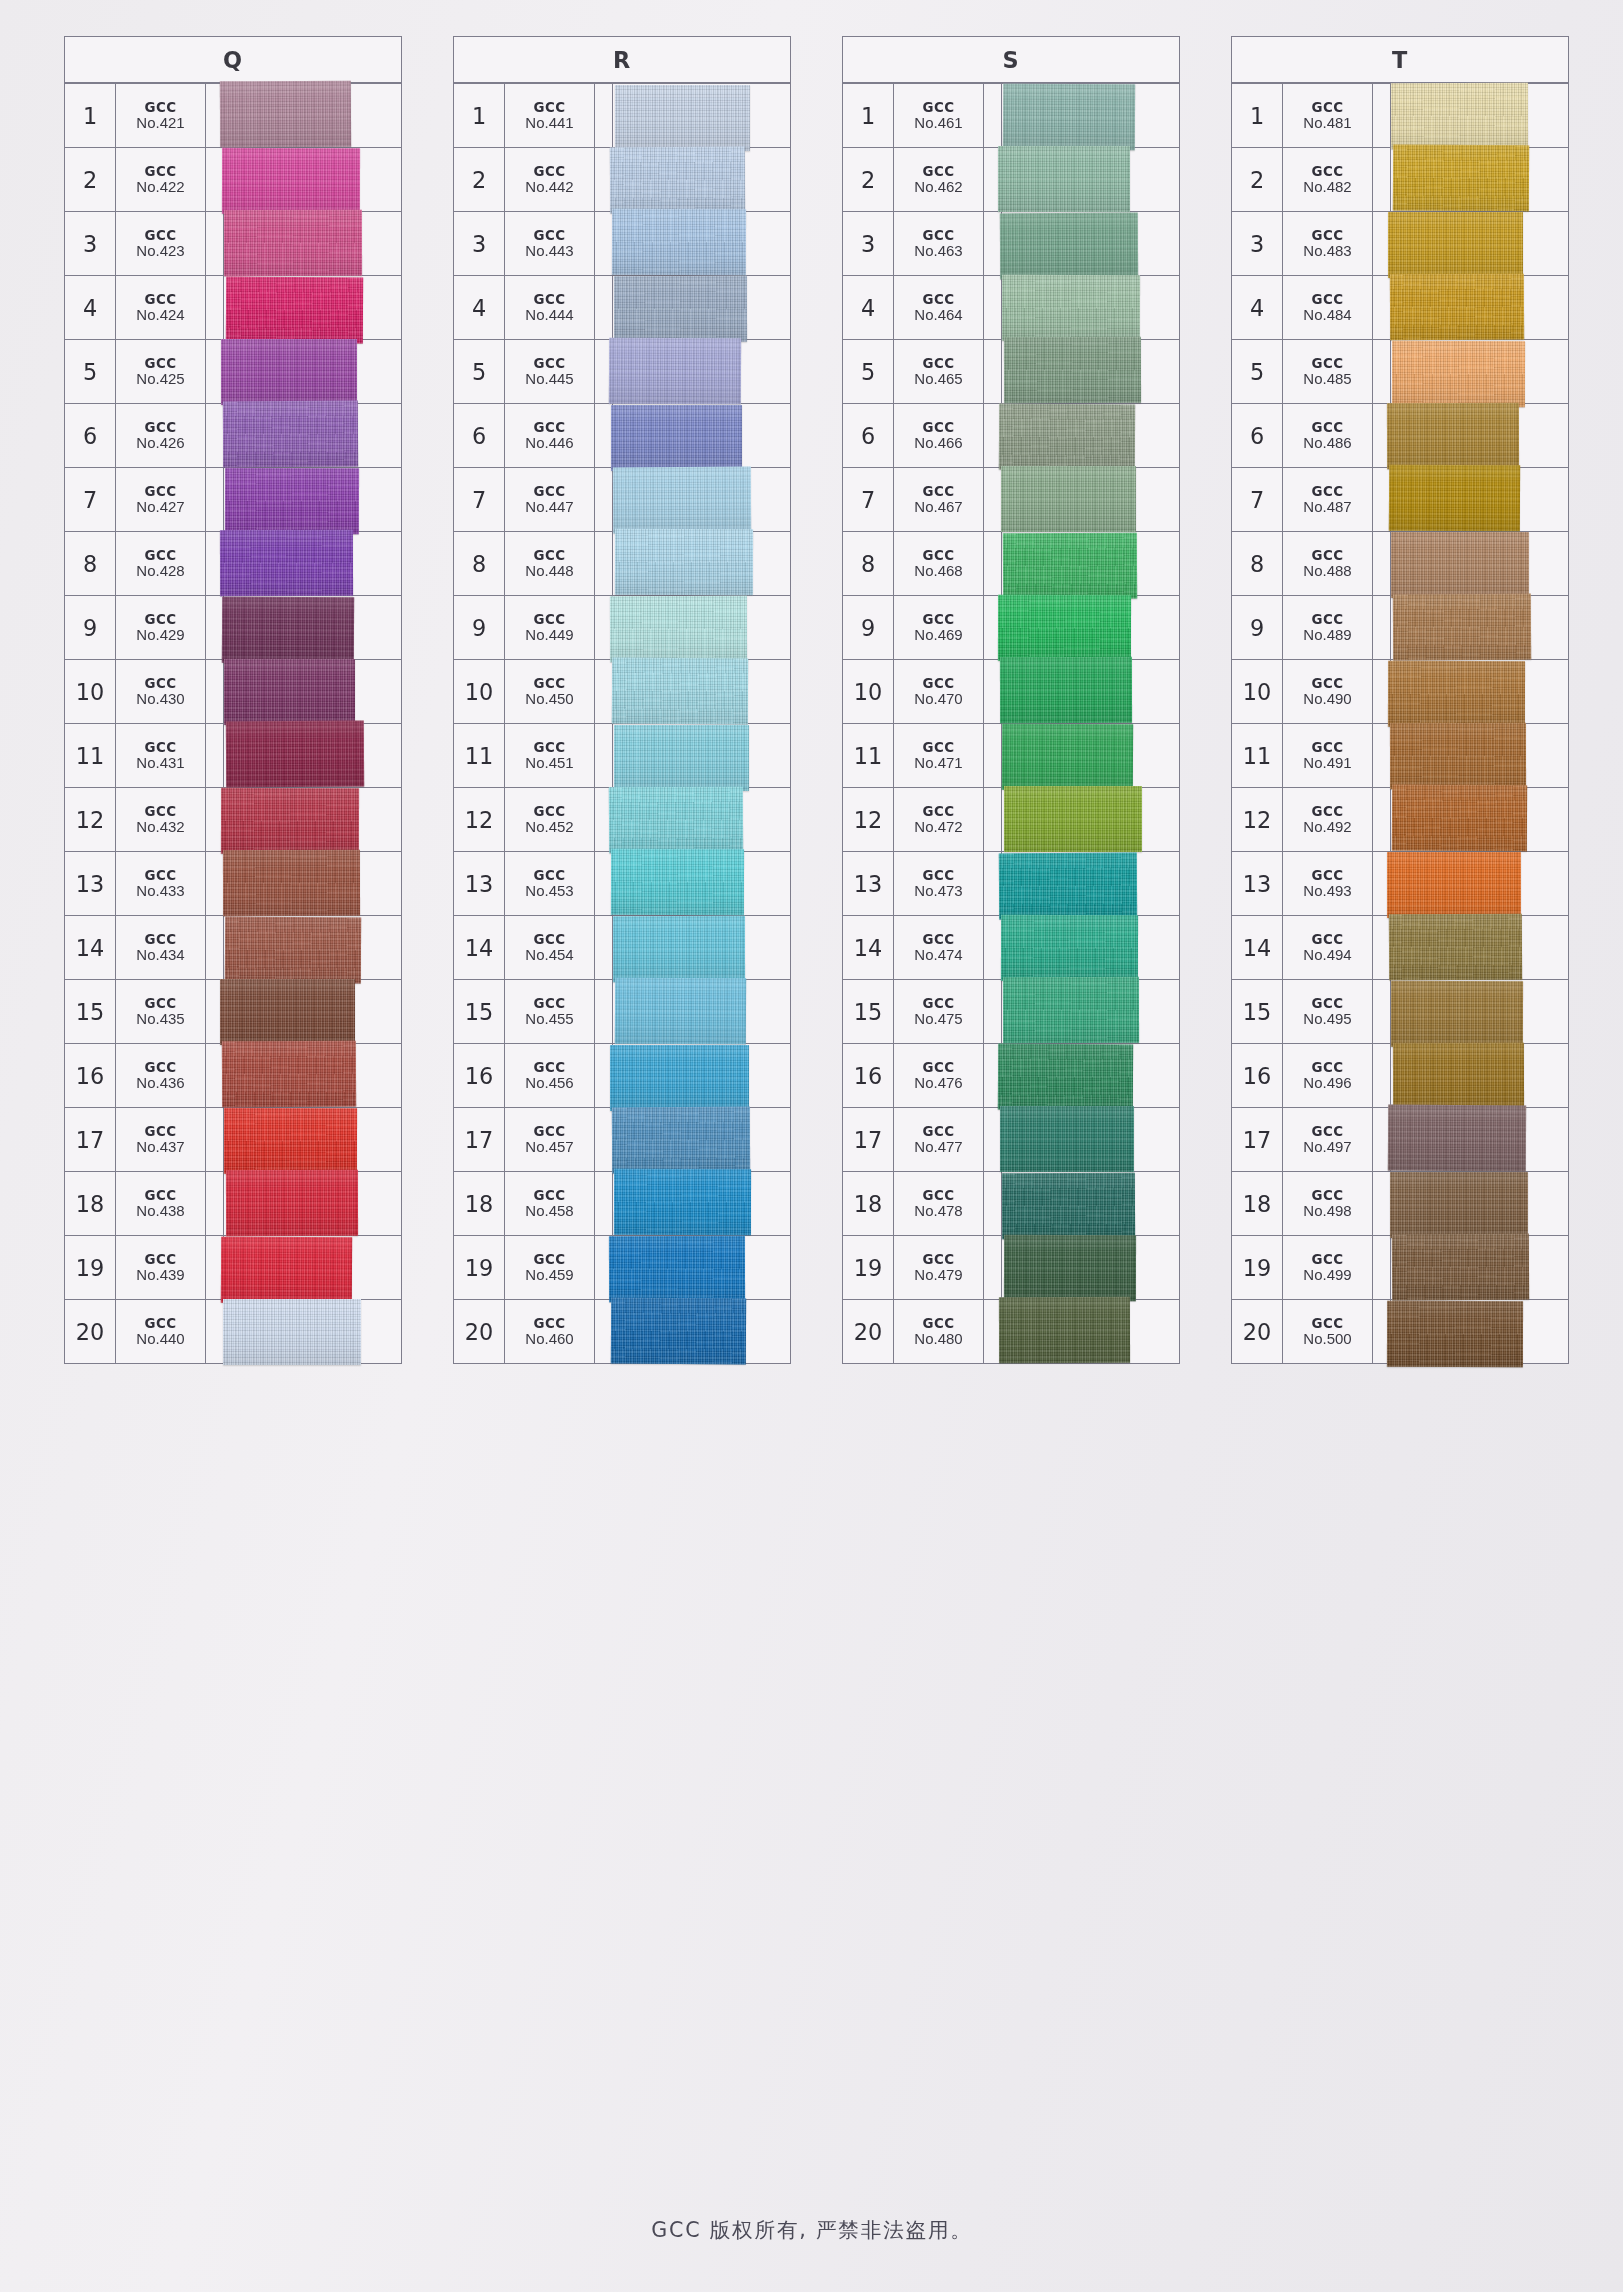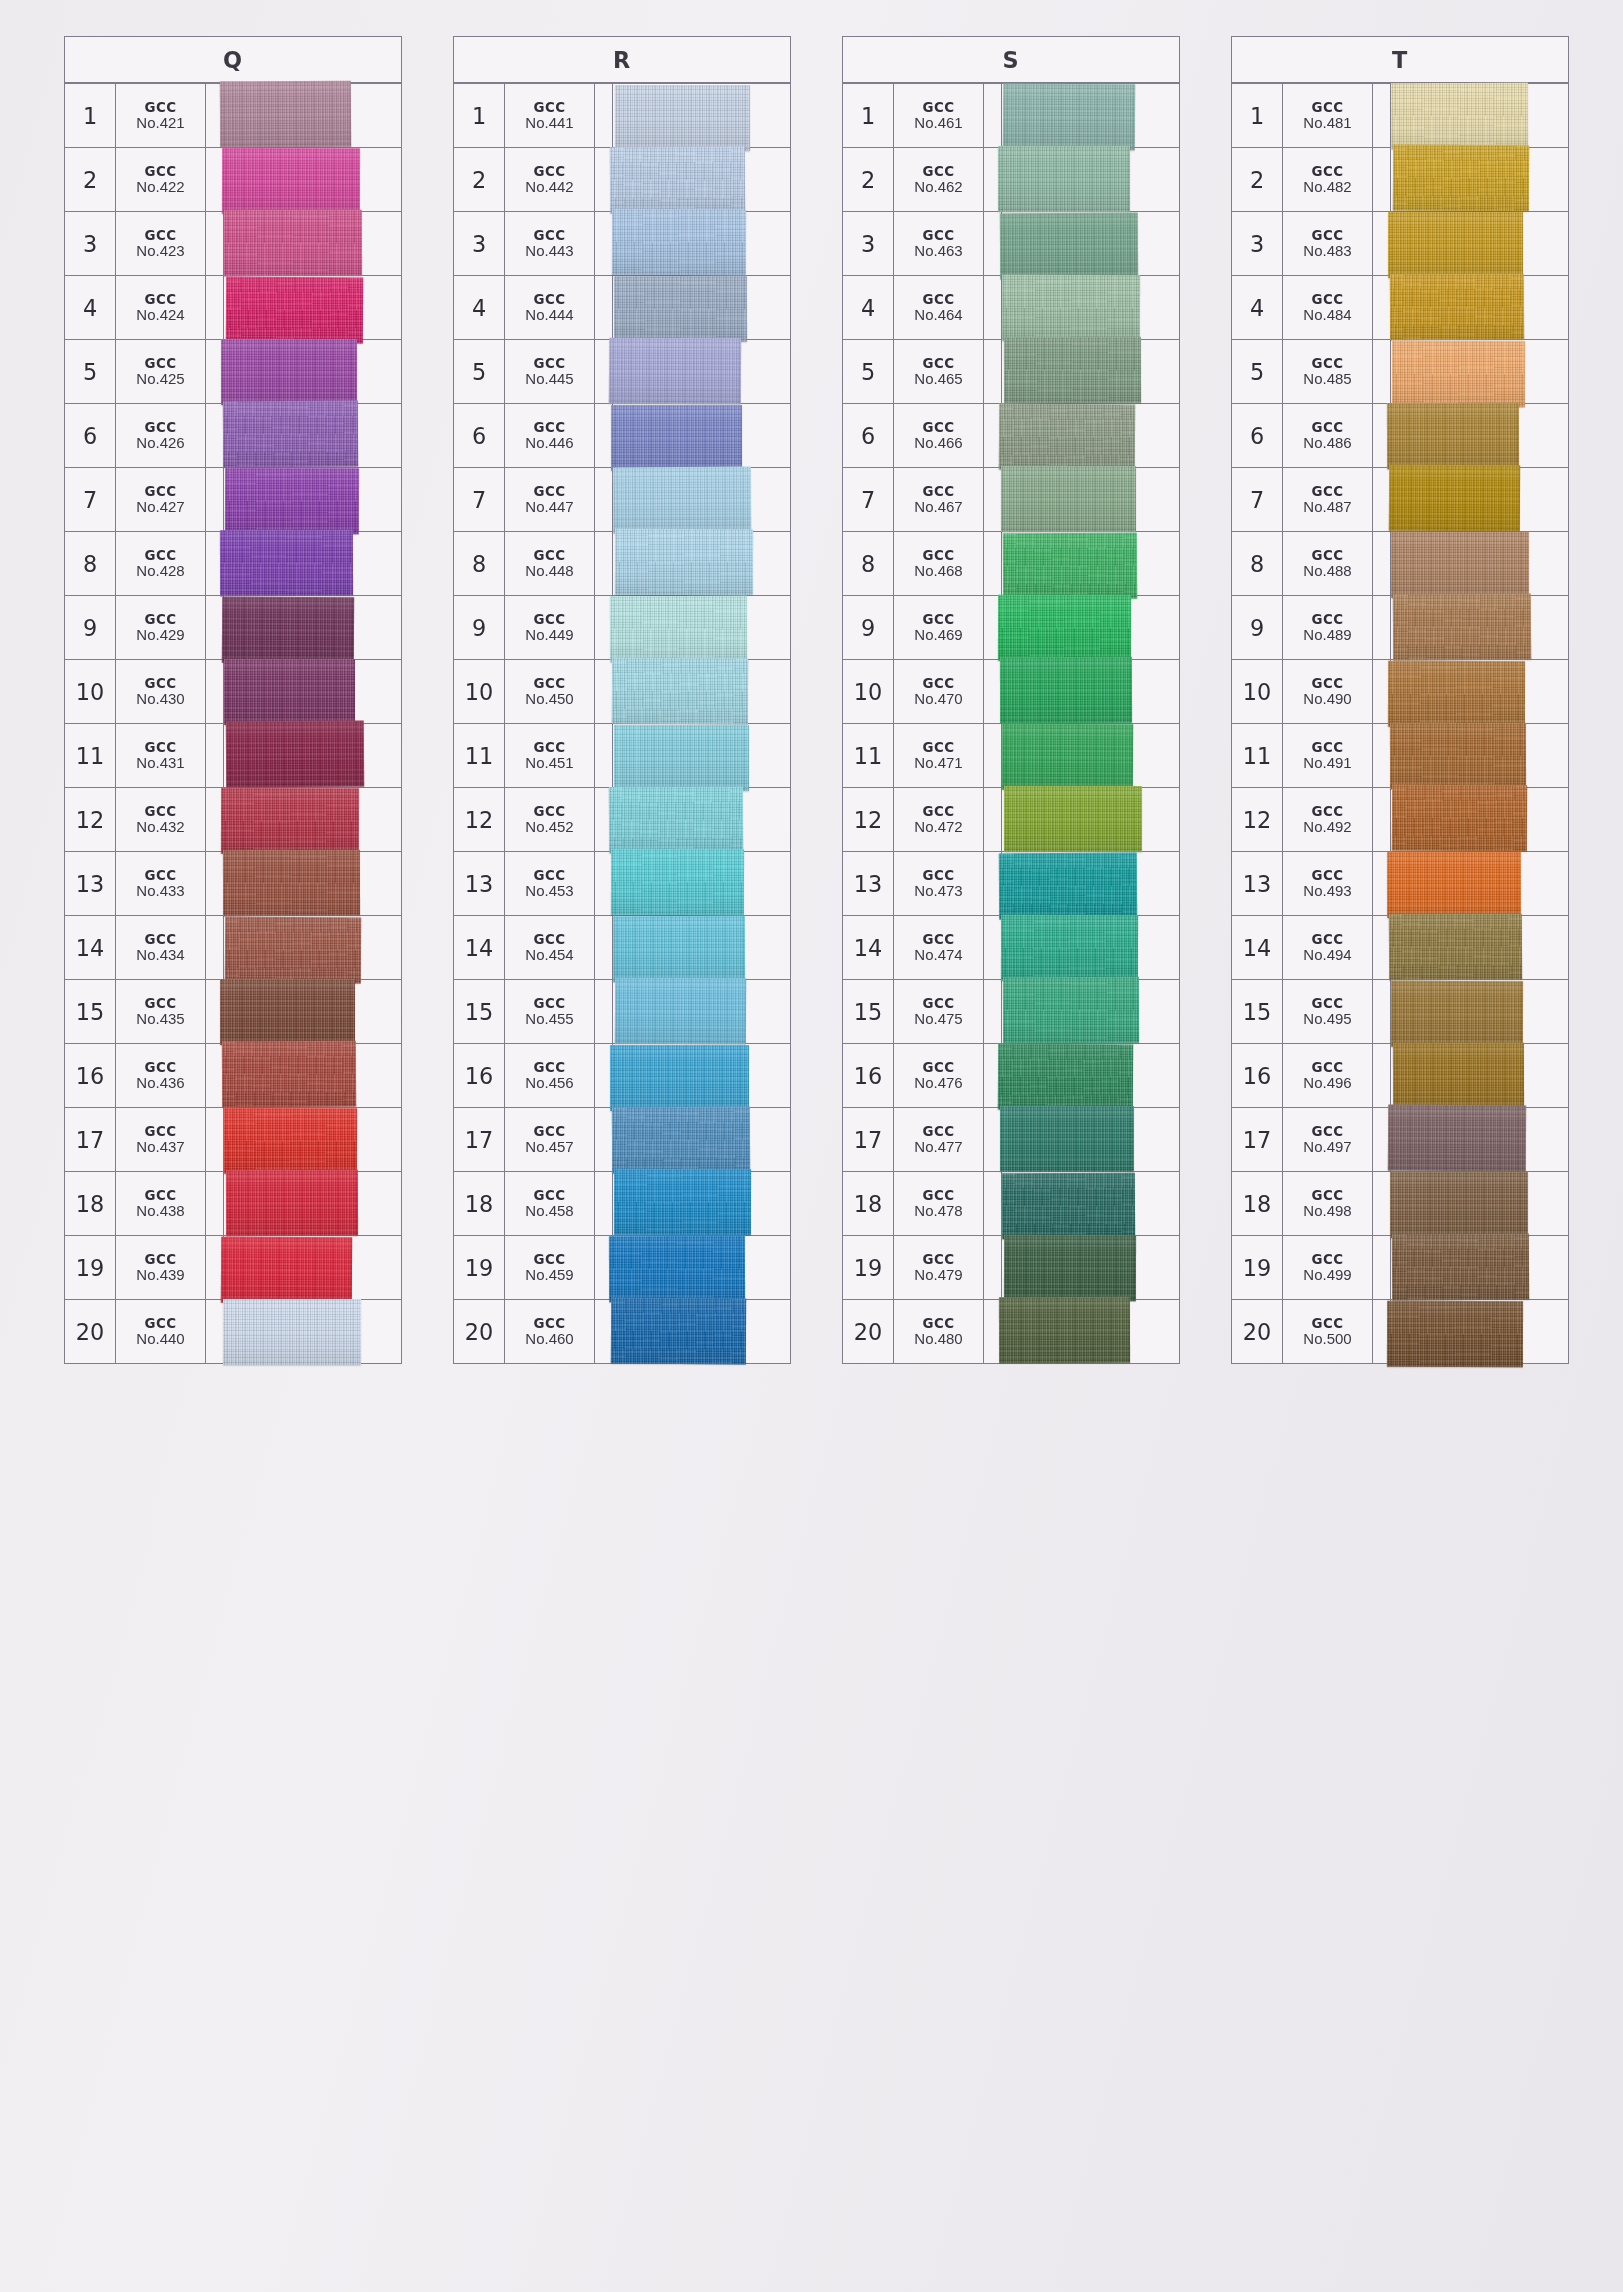--- a/index.html
+++ b/index.html
@@ -1184,14 +1184,15 @@
           </div>
           <div class="ribbon">
             <div class="fabric" style="background-color: rgb(122, 90, 60); left: 1.8px; top: -0.9px; width: calc(100% + 3.6px); height: calc(100% + 1.8px); transform: rotate(-0.32deg);"></div>
           </div>
           <div class="ribbon">
             <div class="fabric" style="background-color: rgb(116, 80, 47); left: -2.7px; top: 1.8px; width: calc(100% + 2.7px); height: calc(100% + 1.8px); transform: rotate(0.16deg);"></div>
           </div>
         </div>
       </div>
     </div>
+  <div id="footer">GCC 版权所有, 严禁非法盗用。</div>
 </div>
 
 
 </body></html>

